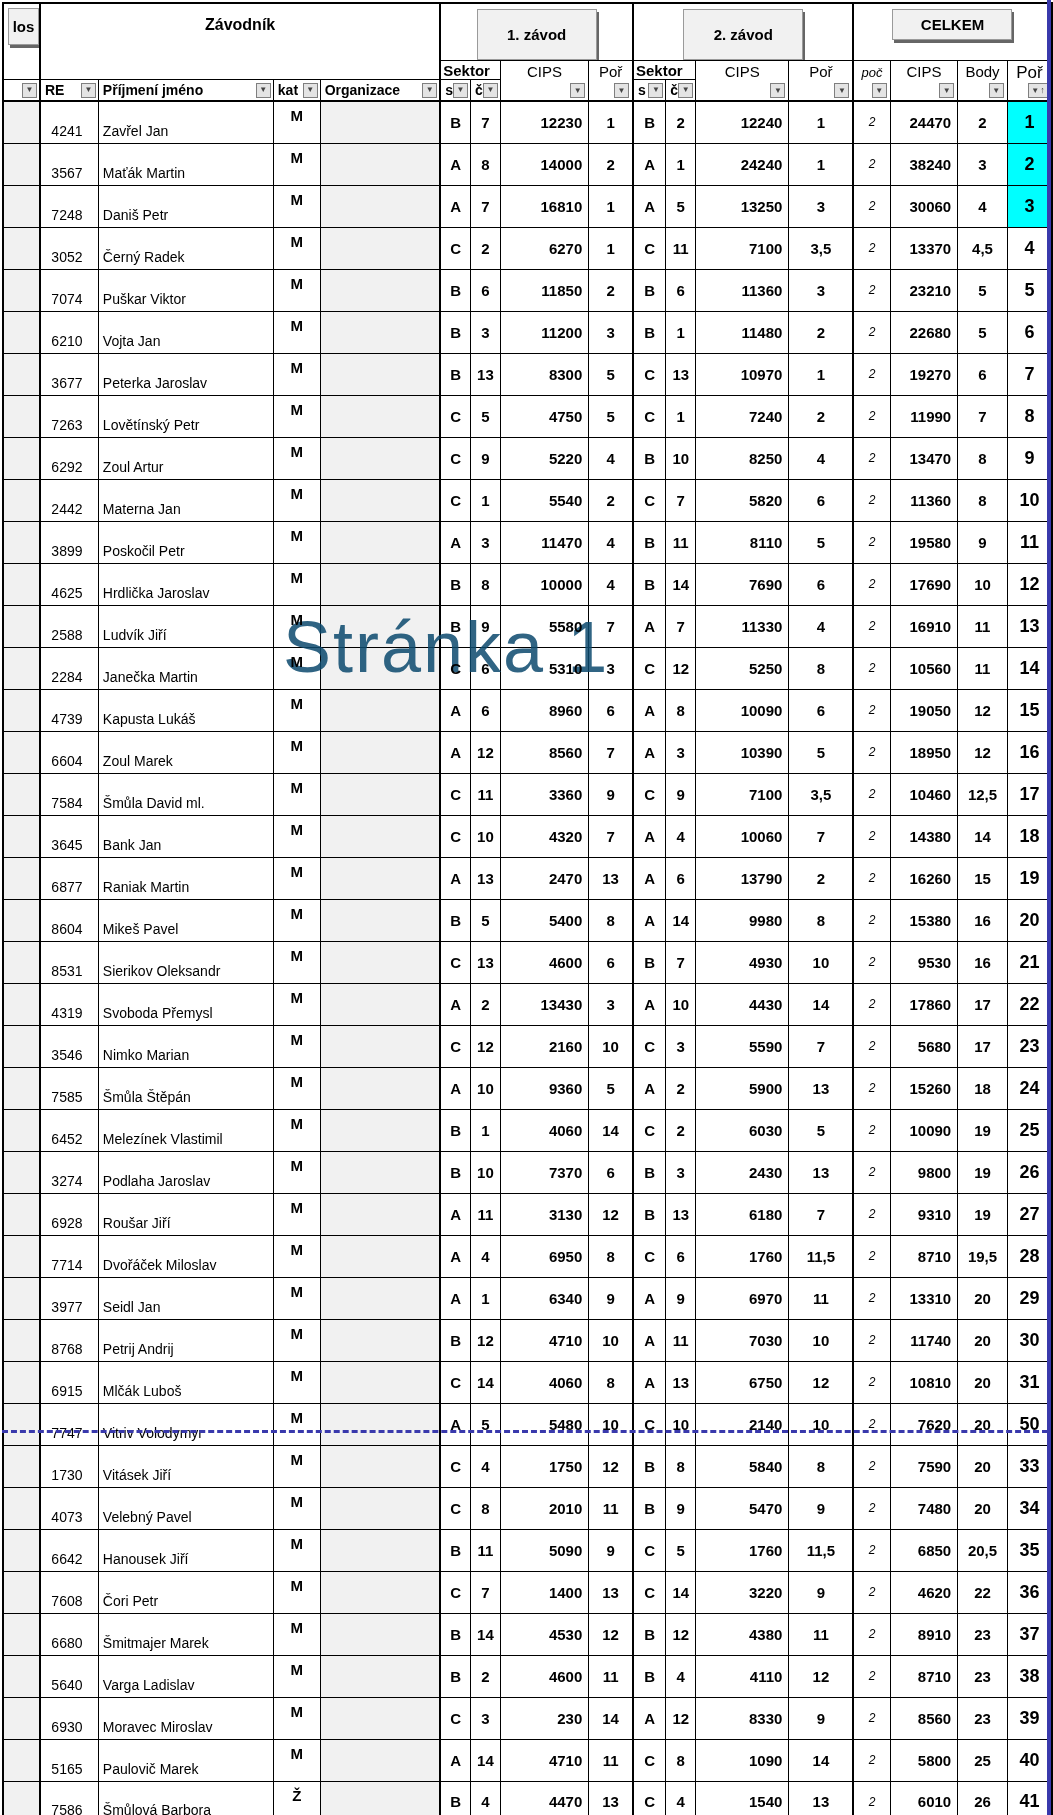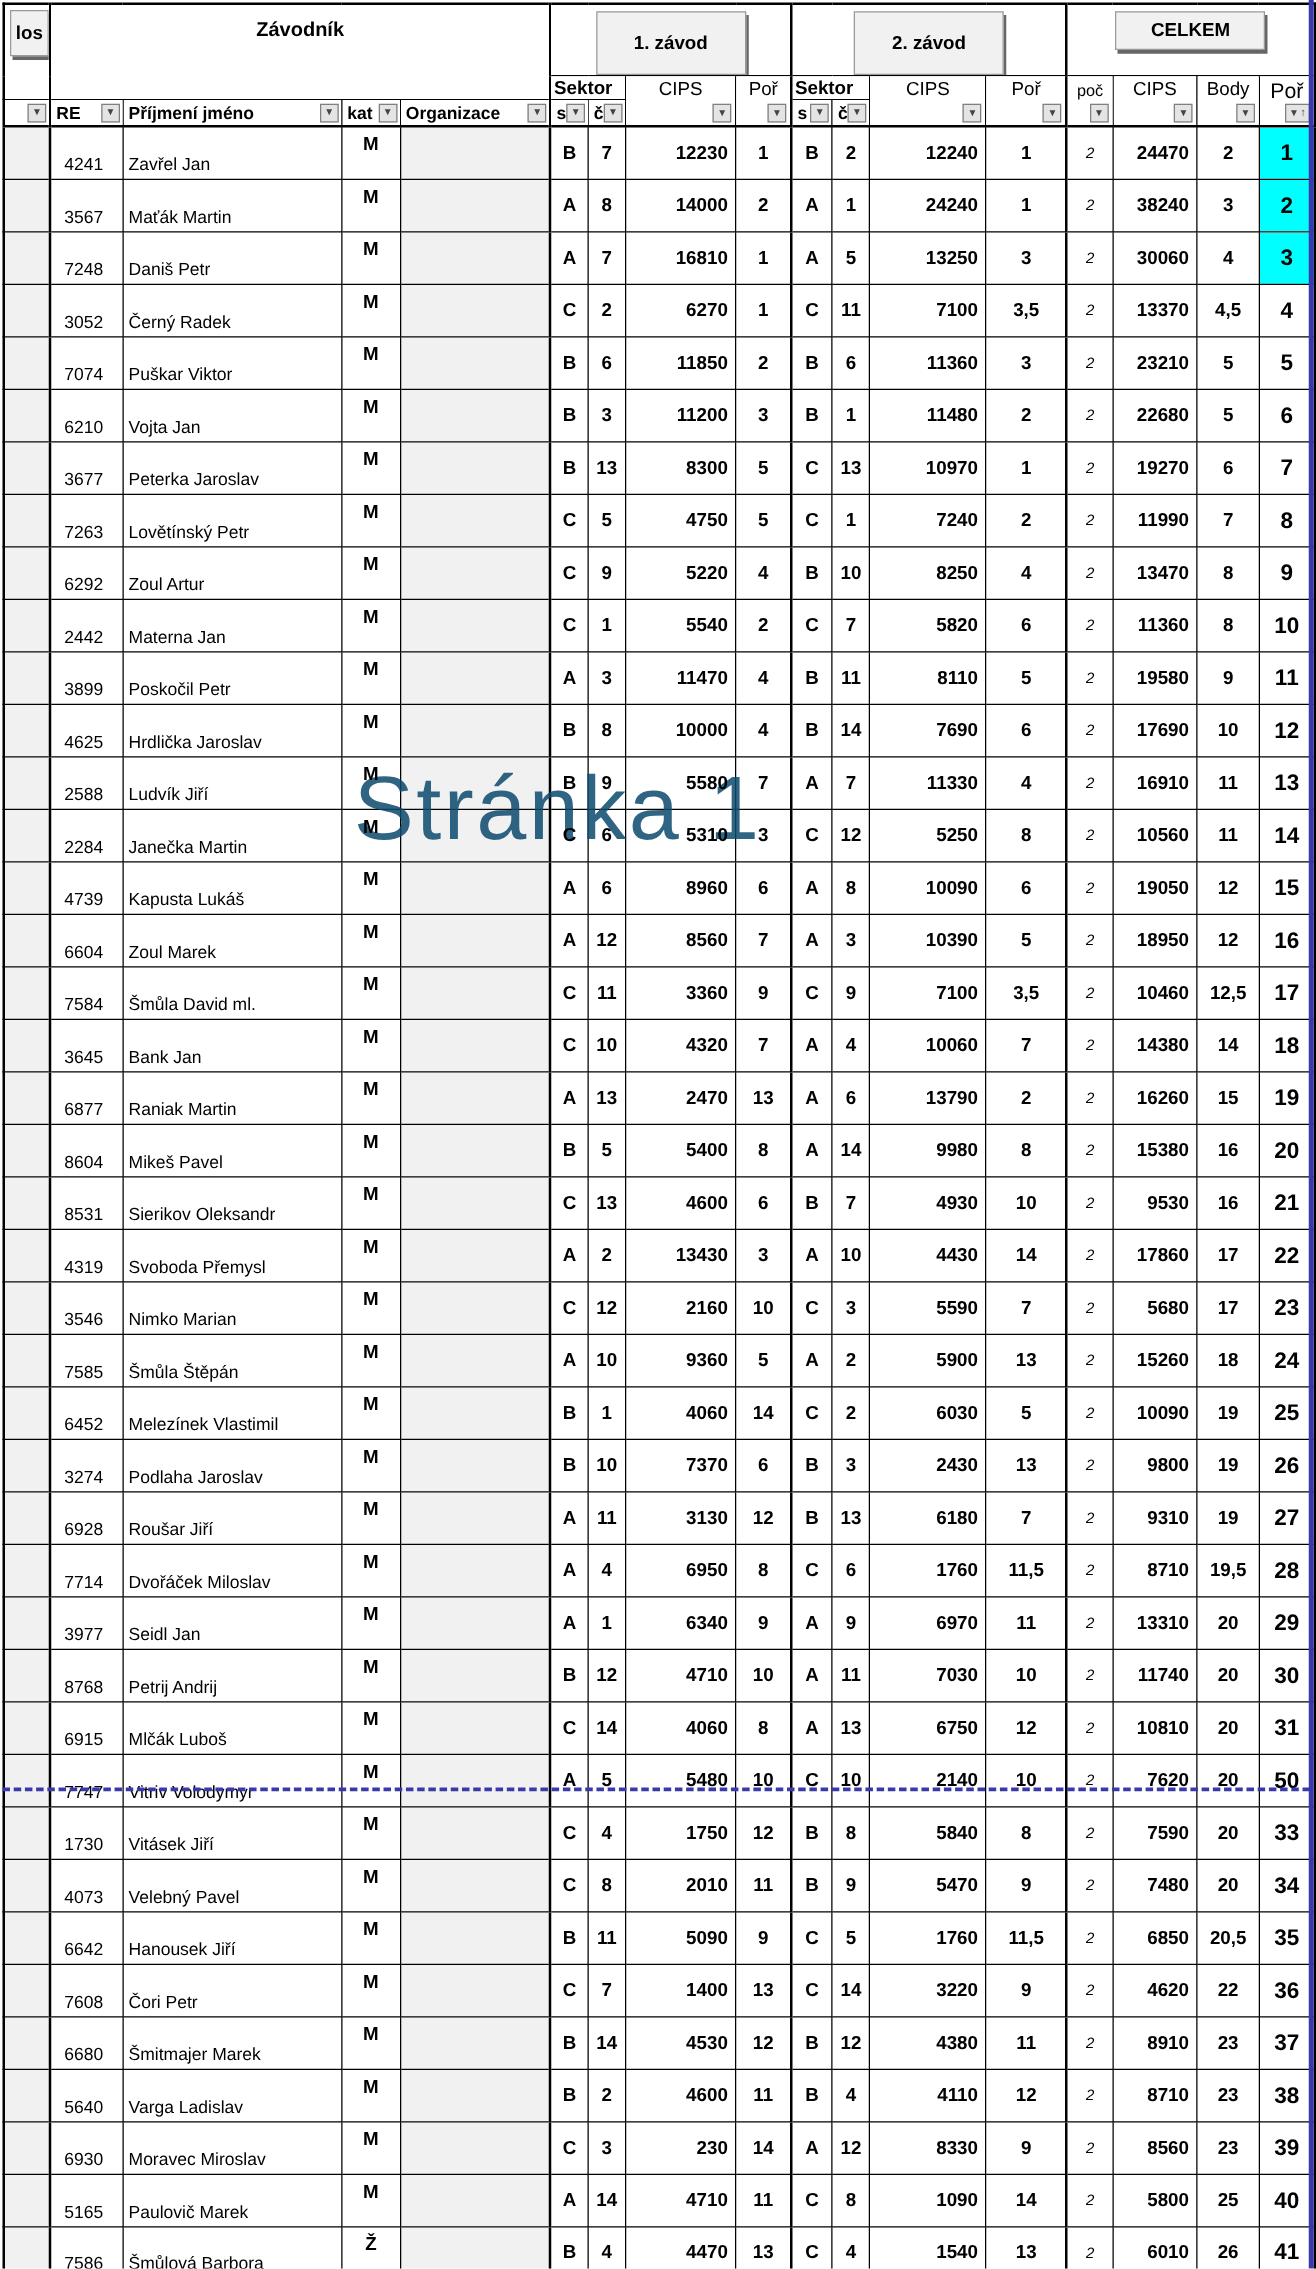--- a/index.html
+++ b/index.html
@@ -26,21 +26,21 @@
   
   .dd { display:inline-flex; align-items:center; justify-content:center; width:13px; height:13px;
         background:#e4e4e4; border:1px solid #7f7f7f; color:#444; font-size:8px; line-height:1; flex:none; }
   .dd-abs { position:absolute; right:3px; bottom:2px; }
   .dd .up { font-size:9px; margin-left:1px; }
   .dd-sort { width:18px; }
 
   .zav { text-align:center; vertical-align:top; padding-top:12px; font-weight:bold; font-size:16px; }
   .sektor { font-weight:bold; font-size:15px; padding:1px 0 0 2px; }
   .lblc { text-align:center; font-weight:normal; font-size:15px; padding-top:2px; }
-  .poclbl { font-weight:normal; font-size:13px; padding-top:4px; }
+  .poclbl { font-style:italic; font-weight:normal; font-size:13px; padding-top:4px; }
   .portlbl { font-size:17px; }
 
   .fr { height:20px; }
   .fcell { font-weight:bold; font-size:14px; }
   .fcell .fx { display:flex; justify-content:space-between; align-items:center; padding:2px 2px 2px 4px; height:20px; box-sizing:border-box; }
   .fcell .fx.end { justify-content:flex-end; }
 
   
   .c-re   { text-align:center;  vertical-align:bottom; padding:0 5px 4px 0; font-size:14px; }
   .c-name { text-align:left;   vertical-align:bottom; padding:0 0 4px 4px; font-size:14px; }

